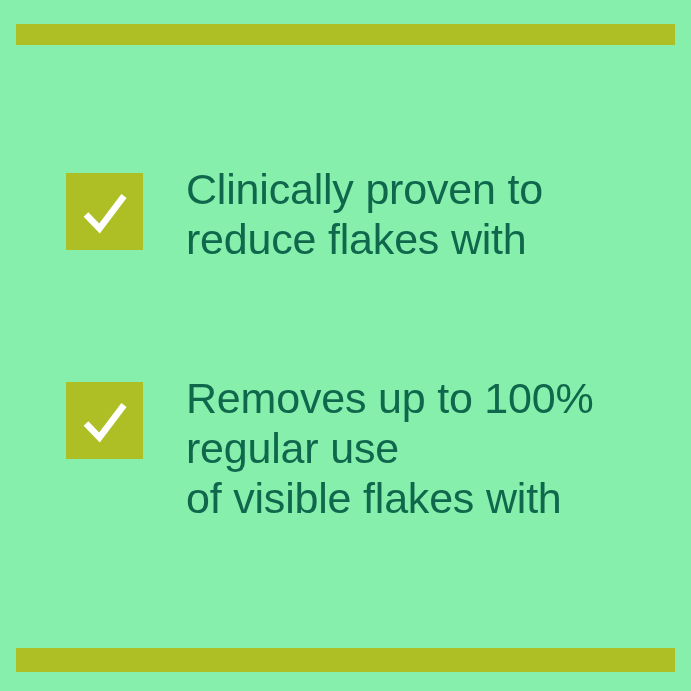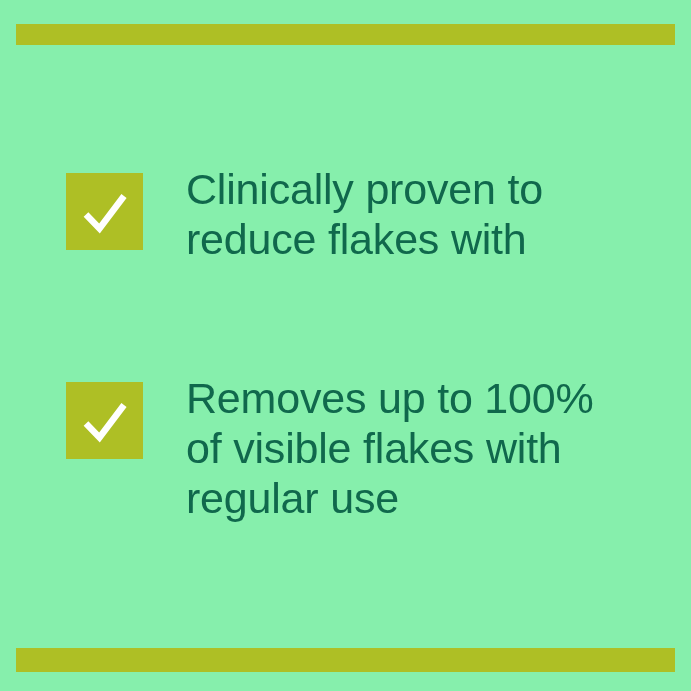--- a/index.html
+++ b/index.html
@@ -102,22 +102,22 @@
     </div>
 
     <div class="benefit-item" id="benefit-item-1">
       <div class="check-box">
         <svg viewBox="0 0 77 77">
           <path d="M20 41.5 L33.5 55.5 L58 23" fill="none" stroke="#FFFFFF" stroke-width="6.5" stroke-linecap="butt" stroke-linejoin="miter"></path>
         </svg>
       </div>
       <div class="benefit-text">
         <span class="benefit-line">Removes up to 100%</span>
+        <span class="benefit-line">regular use</span>
         <span class="benefit-line">of visible flakes with</span>
-        <span class="benefit-line">regular use</span>
       </div>
     </div>
 
   </div>
 
   <div class="accent-bar" id="bottom-bar"></div>
 
 </div>
 
 </body></html>

